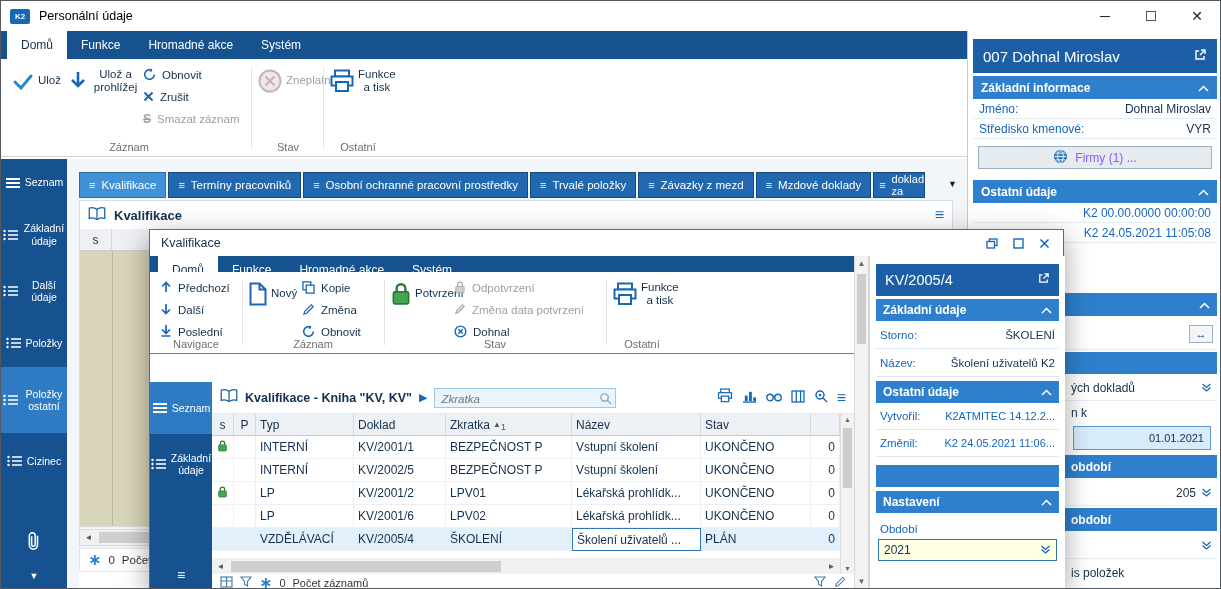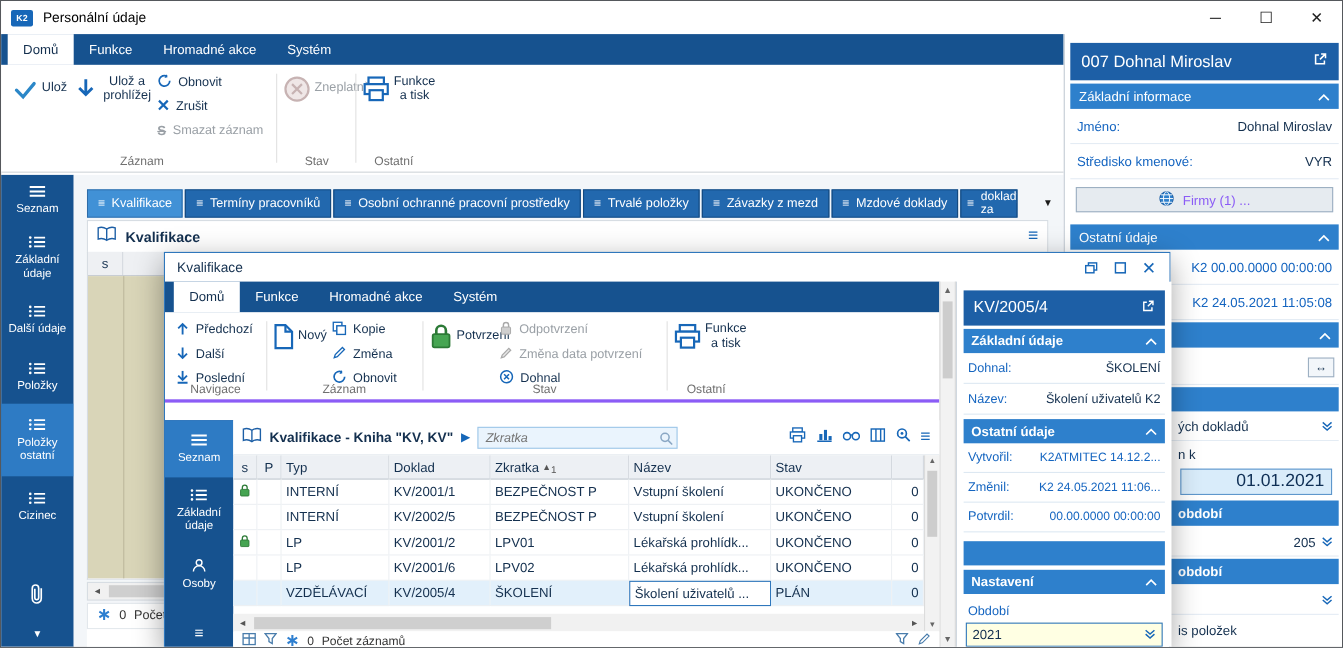--- a/index.html
+++ b/index.html
@@ -21,21 +21,21 @@
 .bigbtn{position:absolute;top:6px;display:flex;align-items:center;text-align:center;font-size:11.5px;gap:3px;line-height:1.15;color:#14304f}
 .bigbtn .bicon{height:32px;display:flex;align-items:center;justify-content:center}
 .smbtn{position:absolute;display:flex;align-items:center;gap:6px;font-size:11.5px;height:20px;color:#14304f}
 .disabled,.disabled *{color:#9aa0a6!important}
 .grplbl{position:absolute;bottom:3px;text-align:center;font-size:11px;color:#707070}
 .vsep{position:absolute;top:8px;bottom:8px;width:1px;background:#e2e2e2}
 .s-icon{font-weight:bold;text-decoration:line-through;color:#a7adb3;font-size:12px}
 
 
 .sidebar{position:absolute;left:0;top:158px;width:66px;bottom:0;background:#16528f;display:flex;flex-direction:column}
-.sbitem{display:flex;flex-direction:column;align-items:center;justify-content:center;gap:4px;padding:7px 2px;color:#fff;font-size:10.5px;text-align:center;line-height:1.15}
+.sbitem{display:flex;flex-direction:row;align-items:center;justify-content:center;gap:4px;padding:7px 2px;color:#fff;font-size:10.5px;text-align:center;line-height:1.15}
 .sbitem.active{background:#2e7bc4}
 .sb-bottom-clip{position:absolute;bottom:32px;left:0;width:100%;display:flex;justify-content:center}
 .sb-bottom-chev{position:absolute;bottom:7px;left:0;width:100%;text-align:center;color:#fff;font-size:9px}
 
 
 .content{position:absolute;left:66px;top:158px;width:900px;bottom:0;background:#f3f6f9}
 .tabbar{position:absolute;left:12px;top:13px;right:28px;height:26px;display:flex;gap:2px;overflow:hidden}
 .ktab{flex:0 0 auto;display:flex;align-items:center;gap:6px;padding:0 9px;background:#2268ae;border:1px solid #13497f;color:#fff;font-size:11.5px;white-space:nowrap}
 .ktab.active{background:#4191d6;border-color:#2d6ca8}
 .ktab .ticon{font-size:11px;line-height:1}
@@ -54,41 +54,41 @@
 .scrbtn{width:17px;height:100%;display:flex;align-items:center;justify-content:center;font-size:8px;color:#555;flex:0 0 auto}
 .hthumb{width:300px;height:11px;background:#cfcfcf;margin-left:2px}
 .main-status{position:absolute;left:12px;right:14px;top:389px;height:24px;background:#fff;border:1px solid #e2e7ec;display:flex;align-items:center;gap:7px;padding:0 8px;font-size:11.5px;color:#333}
 .main-fill{position:absolute;left:12px;right:14px;top:413px;bottom:0;background:#fff}
 .ast{color:#2e7fd0;font-size:16px;font-weight:bold;line-height:10px}
 
 
 .ppanel{position:absolute;left:966px;top:30px;width:255px;bottom:0;background:#fff;border-left:1px solid #c2cbd4}
 .ptitle{margin:8px 5px 0;height:34px;background:#1d5fa6;color:#fff;display:flex;align-items:center;padding:0 10px;font-size:15px}
 .ptitle .ext{margin-left:auto}
-.psect{margin:3px 5px 0;height:23px;background:#2e80cc;color:#fff;display:flex;align-items:center;padding:0 8px;font-size:12px;font-weight:normal}
+.psect{margin:3px 5px 0;height:23px;background:#2e80cc;color:#fff;display:flex;align-items:center;padding:0 8px;font-size:12px;font-weight:bold}
 .psect .chev{margin-left:auto}
-.prow{margin:0 5px;height:32px;display:flex;align-items:center;justify-content:space-between;padding:0 6px;border-bottom:1px solid #e4ecf4;font-size:12px}
+.prow{margin:0 5px;height:20px;display:flex;align-items:center;justify-content:space-between;padding:0 6px;border-bottom:1px solid #e4ecf4;font-size:12px}
 .plabel{color:#1565c0}
 .pvalue{color:#14304f}
 .bluetext{color:#1565c0}
 .firms{margin:7px 10px 0;height:23px;background:#e6ebf0;border:1px solid #9db0c2;display:flex;align-items:center;justify-content:center;gap:7px;font-size:12px;color:#8b5cf6}
 .mt11{margin-top:11px}
 .pabs{position:absolute;left:5px;right:5px}
 .pbar{background:#2e80cc;color:#fff;font-weight:bold;font-size:12px;display:flex;align-items:center;padding-left:98px}
 .prowf{display:flex;align-items:center;font-size:12px;color:#14304f;background:#fff;border-bottom:1px solid #e4ecf4}
 .fitbox{margin-left:auto;margin-right:4px;width:24px;height:18px;border:1px solid #9db0c2;background:#f2f6fa;display:flex;align-items:center;justify-content:center;font-size:11px;color:#14304f}
-.datefield{position:absolute;left:100px;right:6px;top:2px;bottom:3px;border:1px solid #5e97cc;background:#d9ecfa;display:flex;align-items:center;justify-content:flex-end;padding:0 6px;font-size:16px;color:#0f2f55}
+.datefield{position:absolute;left:100px;right:6px;top:2px;bottom:3px;border:1px solid #5e97cc;background:#d9ecfa;display:flex;align-items:center;justify-content:flex-end;padding:0 6px;font-size:11px;color:#0f2f55}
 
 
 .dialog{position:absolute;left:148px;top:228px;width:915px;height:361px;background:#fff;border:1px solid #2f77bc;box-shadow:0 8px 26px rgba(0,0,0,.38)}
 .dtitle{height:26px;display:flex;align-items:center;padding:0 8px 0 11px;font-size:12.5px;color:#14304f;background:#fff}
 .dtitle .dwins{margin-left:auto;display:flex;gap:4px}
 .dwbtn{width:22px;height:18px;display:flex;align-items:center;justify-content:center;color:#1767b8;font-size:13px}
 .dribtabs{position:absolute;left:0;top:26px;width:704px;height:28px;background:#16528f;display:flex;align-items:stretch;padding-left:8px}
-.dribbody{position:absolute;left:0;top:54px;width:704px;height:82px;background:#fff;border-bottom:3px solid #8b5cf6}
+.dribbody{position:absolute;left:0;top:42px;width:704px;height:82px;background:#fff;border-bottom:1px solid #8b5cf6}
 .dscroll{position:absolute;left:704px;top:26px;width:15px;bottom:0;background:#f2f2f2;border-left:1px solid #d8d8d8;border-right:1px solid #d8d8d8}
 .dscroll .sa{position:absolute;left:0;width:100%;text-align:center;font-size:8px;color:#666}
 .dscroll .thumb{position:absolute;left:2px;right:2px;top:18px;height:70px;background:#cdcdcd}
 .dsidebar{position:absolute;left:0;top:152px;width:62px;bottom:0;background:#16528f;display:flex;flex-direction:column}
 .dhead{position:absolute;left:62px;top:152px;width:642px;height:32px;background:#fff;display:flex;align-items:center;gap:7px;padding:0 8px;border-bottom:1px solid #e3e8ee}
 .dhead .btitle{font-weight:bold;font-size:12.5px;white-space:nowrap}
 .play{color:#1767b8;font-size:11px}
 .search{position:relative;width:182px;height:20px;background:#eaf4fd;border:1px solid #9ec7e8;flex:0 0 auto}
 .search input{width:100%;height:100%;border:0;background:transparent;font-style:italic;font-size:11.5px;color:#5a6b7c;padding:0 20px 0 6px;font-family:inherit;outline:none}
 .search svg{position:absolute;right:3px;top:3px}
@@ -561,27 +561,20 @@
       </div>
       <div class="sbitem" style="min-height:60px">
         <span class="ic"><svg width="16" height="12" viewBox="0 0 16 12">
               <circle cx="1.5" cy="2" r="1.2" fill="#fff"></circle>
               <circle cx="1.5" cy="6" r="1.2" fill="#fff"></circle>
               <circle cx="1.5" cy="10" r="1.2" fill="#fff"></circle>
               <path d="M5 2h10M5 6h10M5 10h10" stroke="#fff" stroke-width="1.6"></path>
             </svg></span>
         <span>Základní údaje</span>
       </div>
-      <div class="sbitem" style="min-height:56px">
-        <span class="ic"><svg width="14" height="14" viewBox="0 0 14 14">
-              <circle cx="7" cy="4.5" r="2.6" fill="none" stroke="#fff" stroke-width="1.3"></circle>
-              <path d="M1.8 12.5a5.2 5.2 0 0 1 10.4 0" fill="none" stroke="#fff" stroke-width="1.3"></path>
-            </svg></span>
-        <span>Osoby</span>
-      </div>
       <div class="sb-bottom-chev" style="bottom:6px;font-size:14px">≡</div>
     </div>
 
     <div class="dhead">
       <span><svg width="18" height="15" viewBox="0 0 20 16">
             <path d="M10 3.2C7.4 1.4 3.6 1.2 1.4 2v11.4c2.2-.8 6-.6 8.6 1.2 2.6-1.8 6.4-2 8.6-1.2V2c-2.2-.8-6-.6-8.6 1.2z" fill="#fff" stroke="#1d5fa6" stroke-width="1.4"></path>
             <path d="M10 3.2v11.4" stroke="#1d5fa6" stroke-width="1.4"></path>
           </svg></span>
       <span class="btitle">Kvalifikace - Kniha "KV, KV"</span>
       <span class="play">▶</span>
@@ -741,44 +734,40 @@
               <path d="M8 2h4v4M12 2L7 7" fill="none" stroke="#fff" stroke-width="1.4"></path>
             </svg></span>
       </div>
       <div class="dpsect">
         <span>Základní údaje</span>
         <span class="chev"><svg width="11" height="7" viewBox="0 0 11 7">
               <path d="M1 6l4.5-4.5L10 6" fill="none" stroke="#fff" stroke-width="1.5"></path>
             </svg></span>
       </div>
       <div class="dprow h28">
-        <span class="lab">Dohnal:</span>
+        <span class="lab">Storno:</span>
         <span class="val">ŠKOLENÍ</span>
       </div>
       <div class="dprow h28">
         <span class="lab">Název:</span>
         <span class="val">Školení uživatelů K2</span>
       </div>
       <div class="dpsect" style="margin-top:4px">
         <span>Ostatní údaje</span>
         <span class="chev"><svg width="11" height="7" viewBox="0 0 11 7">
               <path d="M1 6l4.5-4.5L10 6" fill="none" stroke="#fff" stroke-width="1.5"></path>
             </svg></span>
       </div>
       <div class="dprow h27">
         <span class="lab">Vytvořil:</span>
         <span class="valblue">K2ATMITEC 14.12.2...</span>
       </div>
       <div class="dprow h27">
         <span class="lab">Změnil:</span>
         <span class="valblue">K2 24.05.2021 11:06...</span>
-      </div>
-      <div class="dprow h27">
-        <span class="lab">Potvrdil:</span>
-        <span class="valblue">00.00.0000 00:00:00</span>
       </div>
       <div class="spacer8"></div>
       <div class="dpbar"></div>
       <div class="dpsect" style="margin-top:4px">
         <span>Nastavení</span>
         <span class="chev"><svg width="11" height="7" viewBox="0 0 11 7">
               <path d="M1 6l4.5-4.5L10 6" fill="none" stroke="#fff" stroke-width="1.5"></path>
             </svg></span>
       </div>
       <div class="dplabel">Období</div>

